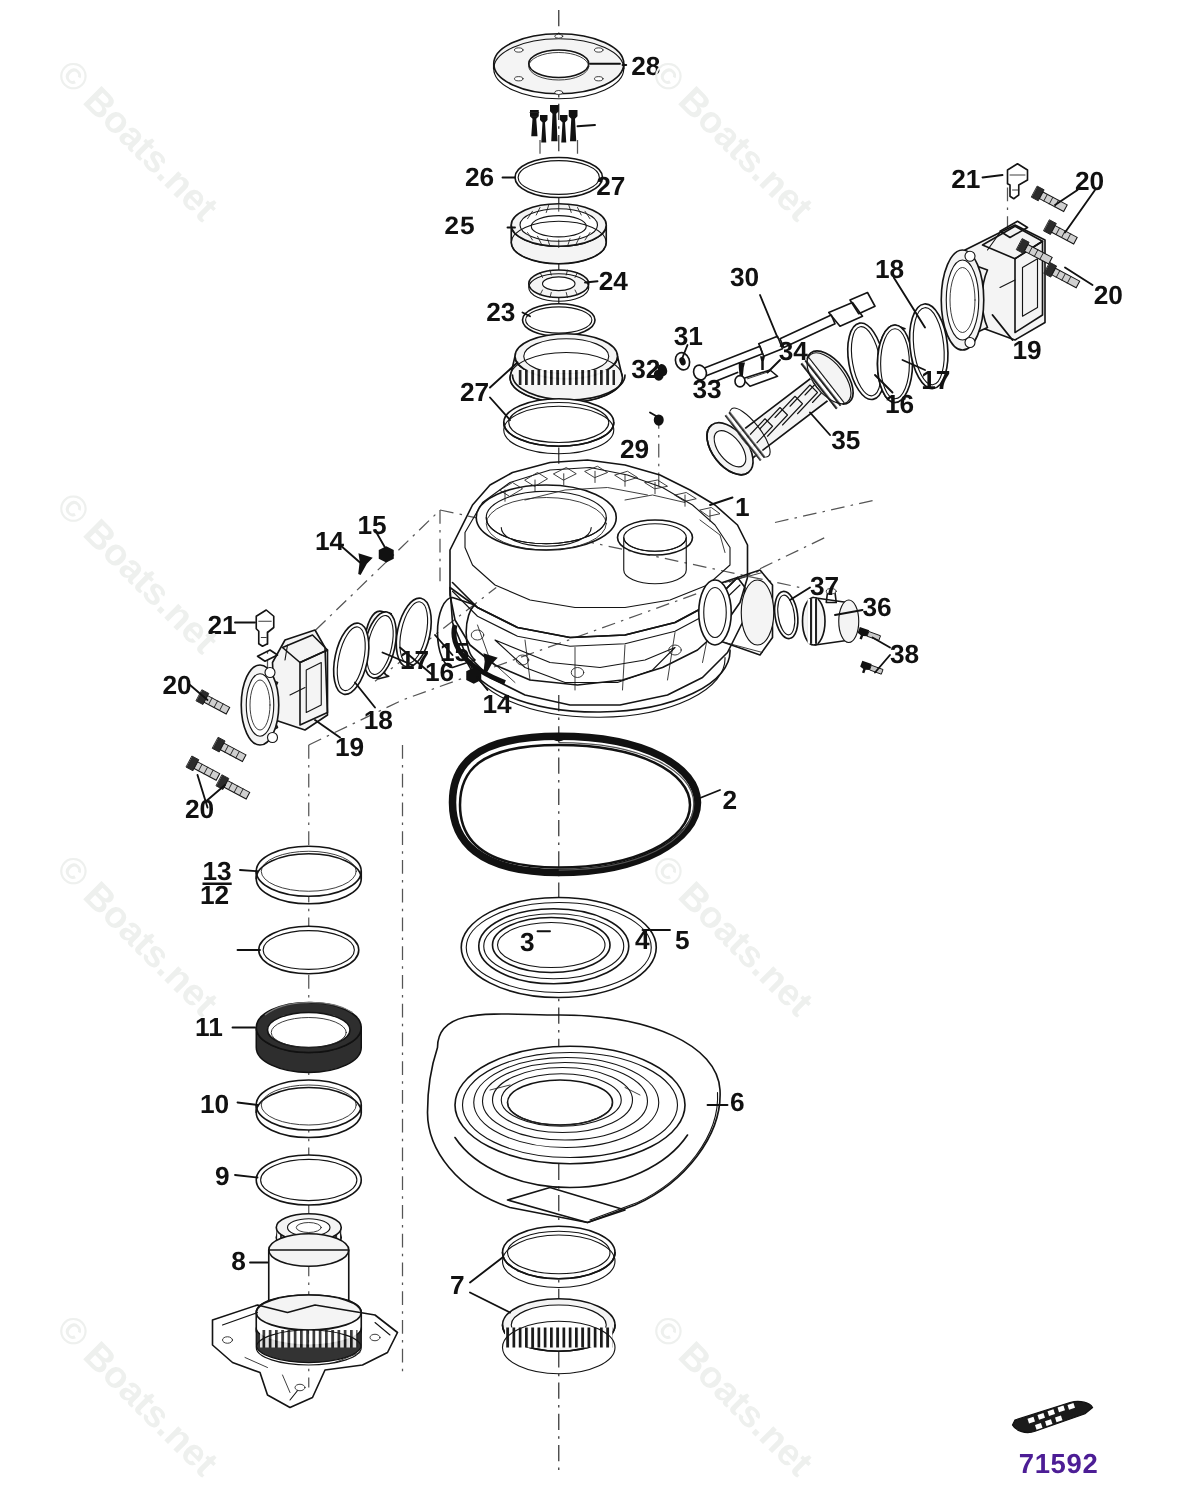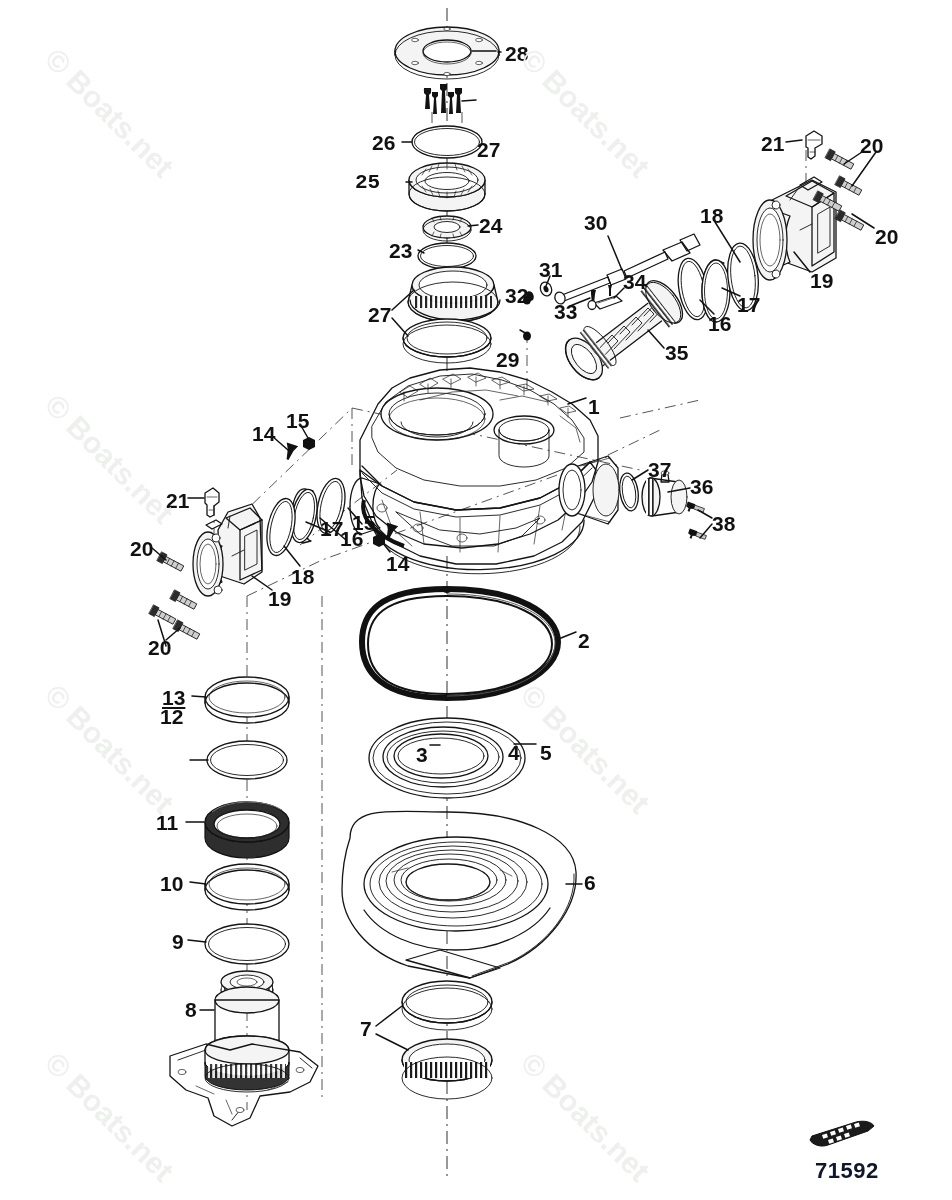--- a/index.html
+++ b/index.html
@@ -38,21 +38,21 @@
     user-select:none;
     pointer-events:none;
   }
 
   
   #footer-number{
     position:absolute;
     font-family:"Liberation Sans", sans-serif;
     font-weight:bold;
     font-size:22px;
-    color:#0f172a;
+    color:#4c1d95;
     letter-spacing:0.5px;
   }
   #boat-logo{position:absolute;}
 </style>
 </head>
 <body>
 
 <div id="stage">
 
   <svg id="diagram" viewBox="0 0 952 1200">

